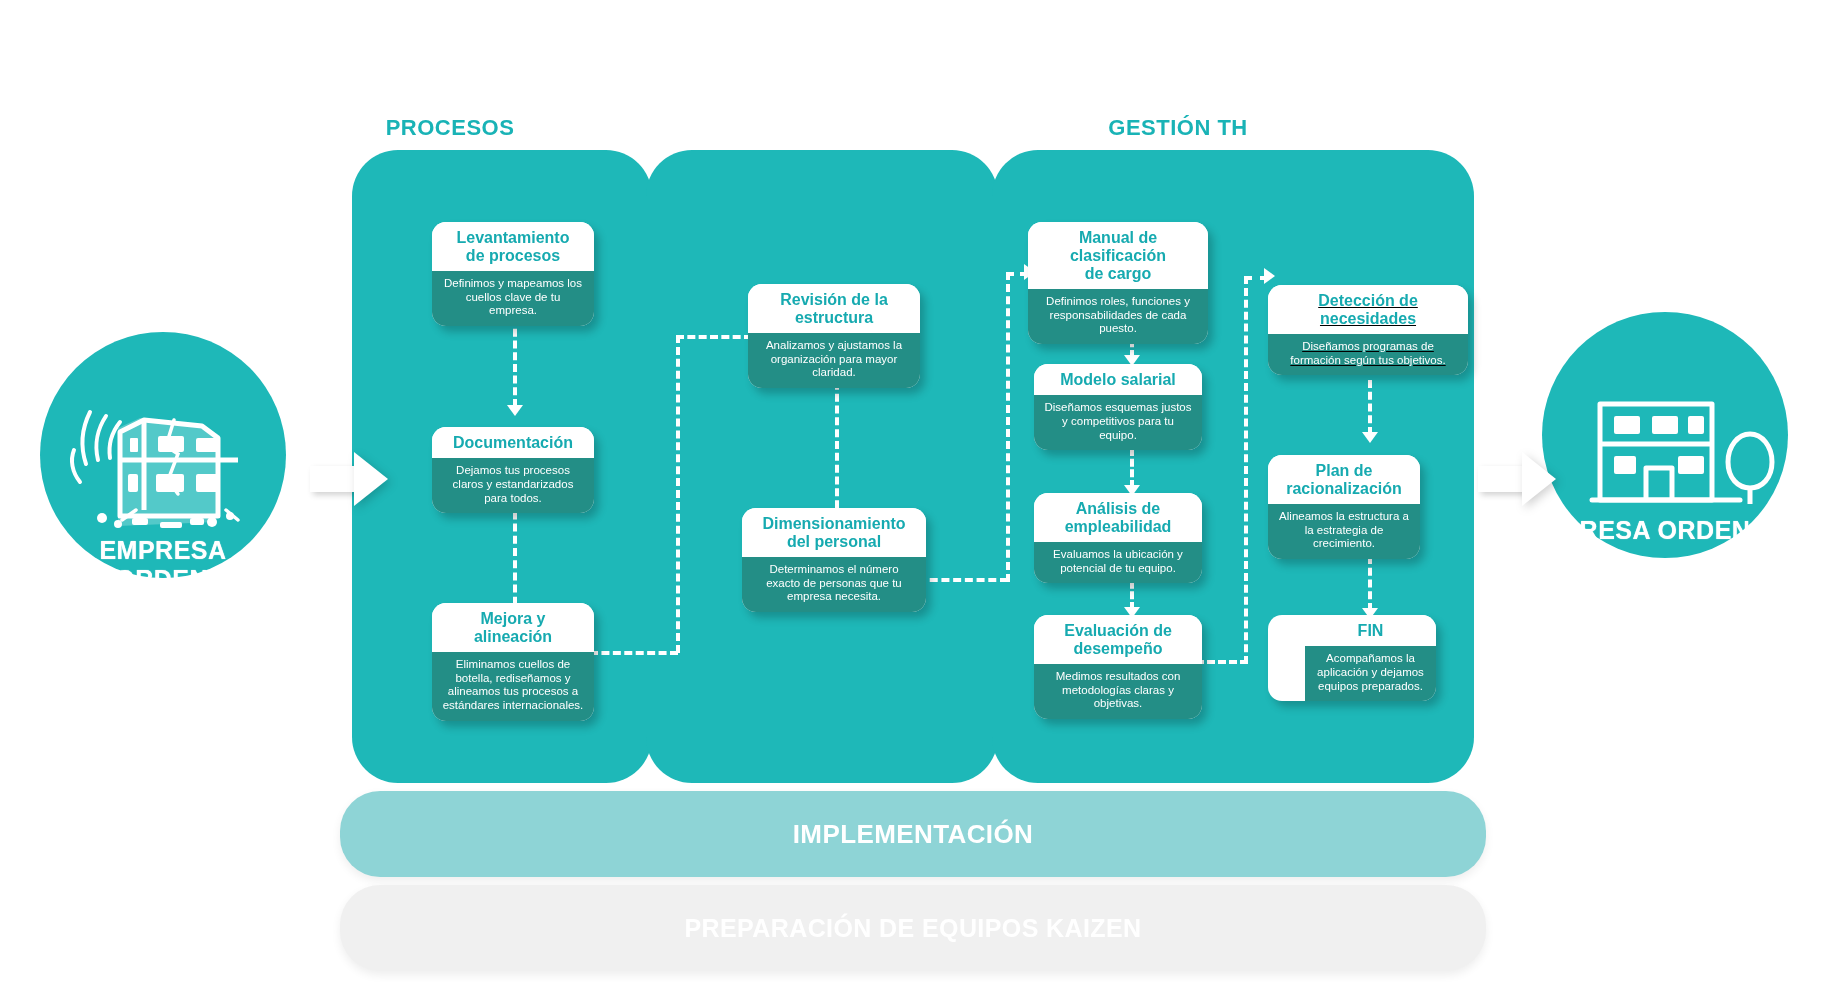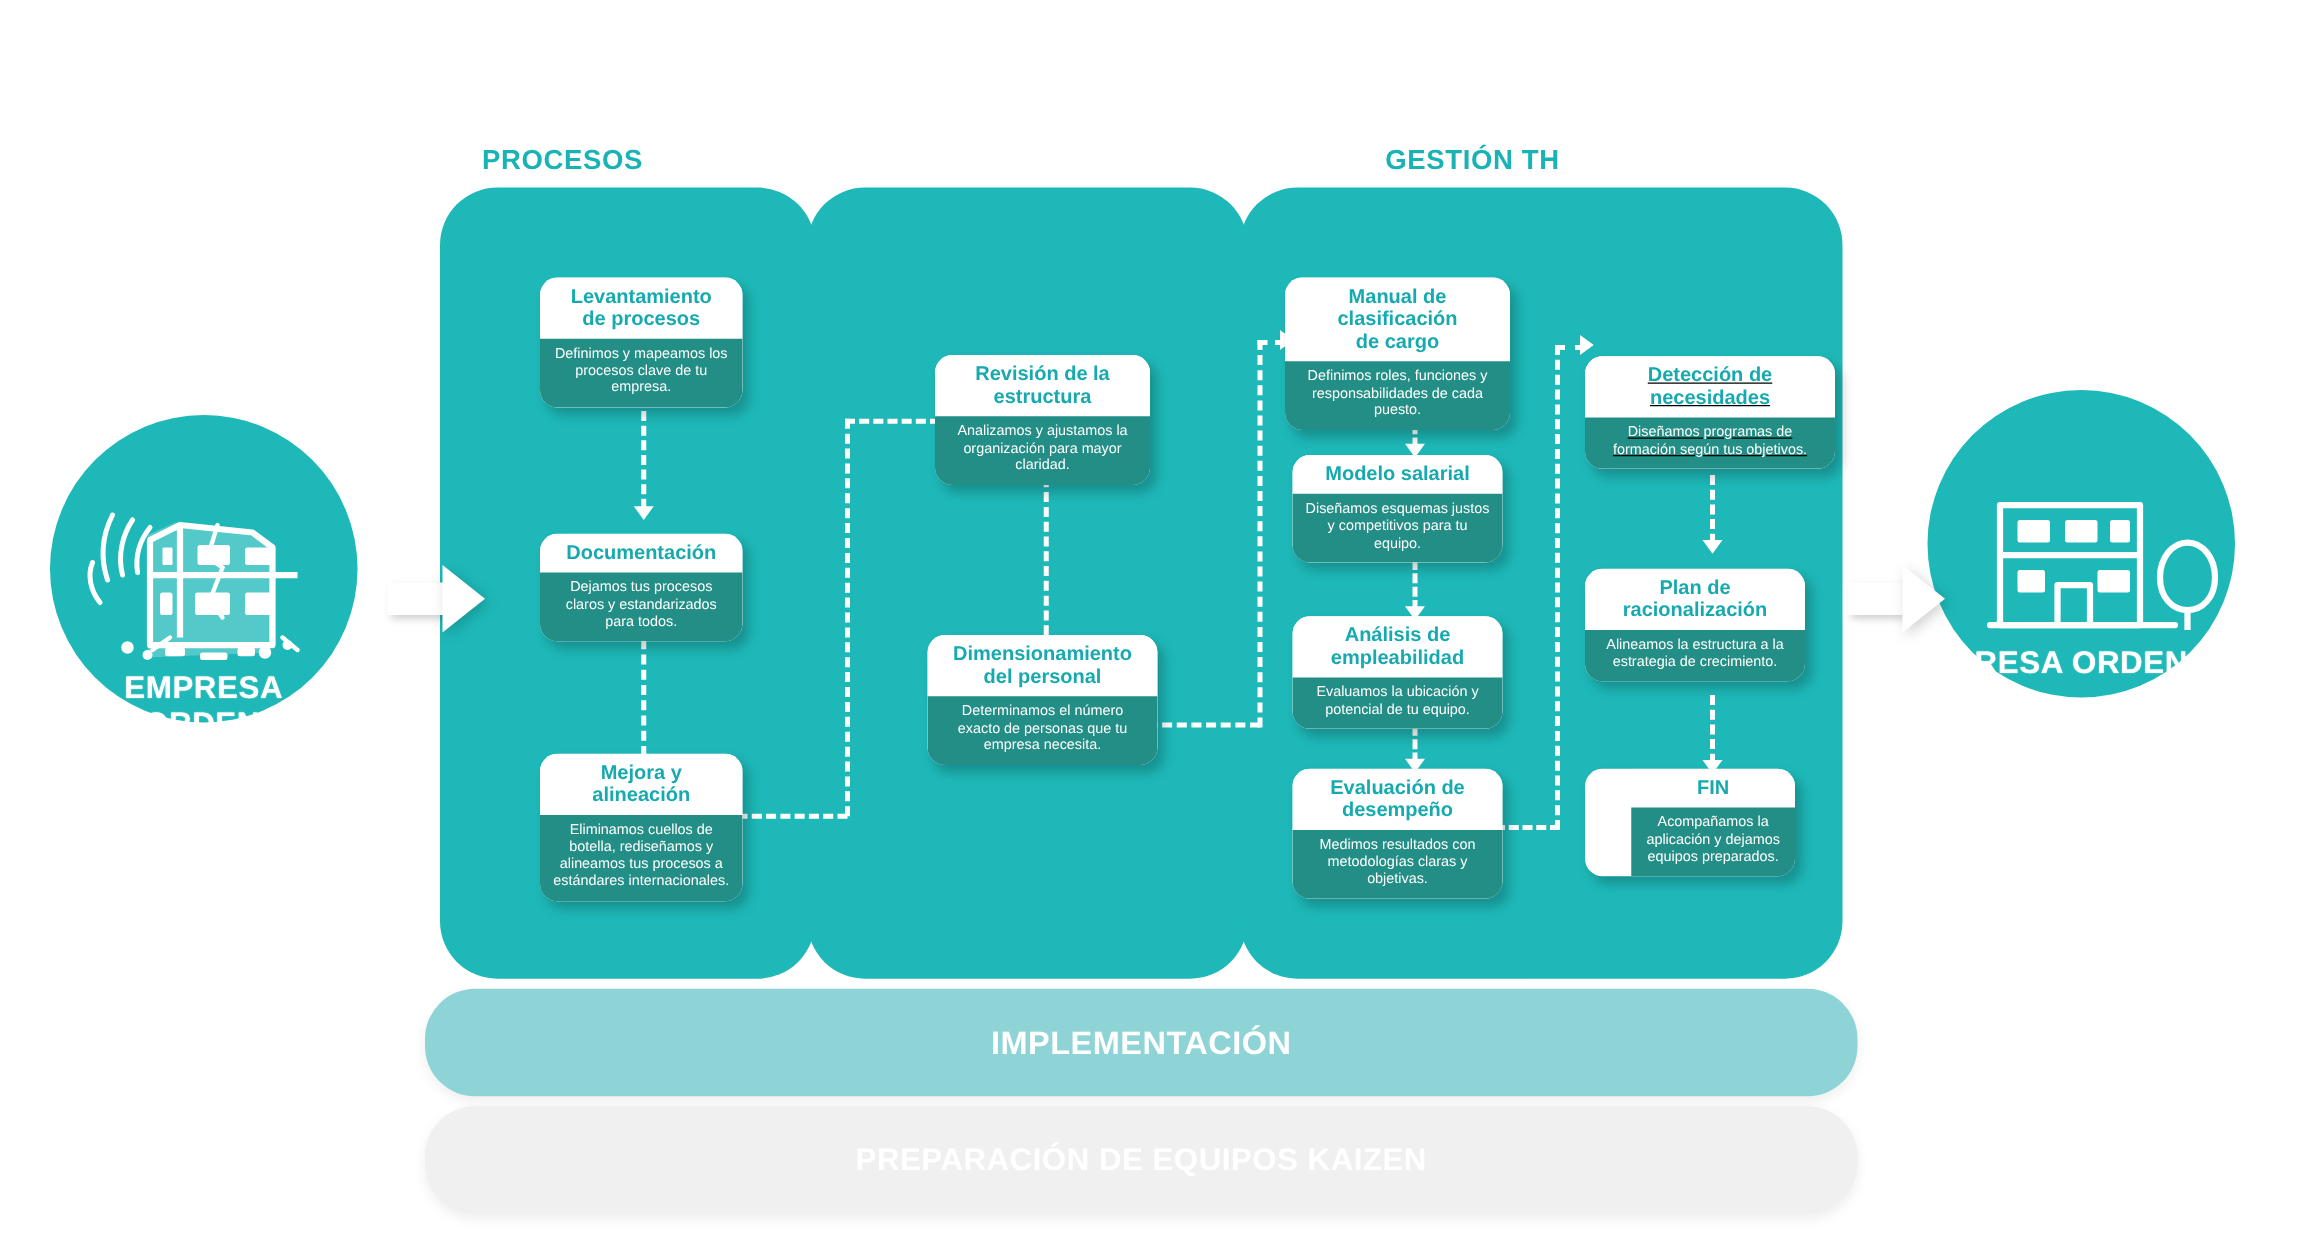--- a/index.html
+++ b/index.html
@@ -220,21 +220,21 @@
   <div class="dash-h" style="left:1244px; top:276px; width:24px;"></div>
   <div class="arrow-r" style="left:1264px; top:268px;"></div>
 
   <div class="dash-v" style="left:1368px; top:380px; height:55px;"></div>
   <div class="arrow-d" style="left:1362px; top:432px;"></div>
   <div class="dash-v" style="left:1368px; top:556px; height:55px;"></div>
   <div class="arrow-d" style="left:1362px; top:608px;"></div>
 
   <div class="card" style="left:432px; top:222px; width:162px;">
     <div class="c-title">Levantamiento<br>de procesos</div>
-    <div class="c-body">Definimos y mapeamos los procesos clave de tu empresa.</div>
+    <div class="c-body">Definimos y mapeamos los cuellos clave de tu empresa.</div>
   </div>
 
   <div class="card" style="left:432px; top:427px; width:162px;">
     <div class="c-title">Documentación</div>
     <div class="c-body">Dejamos tus procesos claros y estandarizados para todos.</div>
   </div>
 
   <div class="card" style="left:432px; top:603px; width:162px;">
     <div class="c-title">Mejora y<br>alineación</div>
     <div class="c-body">Eliminamos cuellos de botella, rediseñamos y alineamos tus procesos a estándares internacionales.</div>
@@ -268,21 +268,21 @@
   <div class="card" style="left:1034px; top:615px; width:168px;">
     <div class="c-title">Evaluación de<br>desempeño</div>
     <div class="c-body">Medimos resultados con metodologías claras y objetivas.</div>
   </div>
 
   <div class="card" style="left:1268px; top:285px; width:200px;text-decoration:underline;">
     <div class="c-title">Detección de<br>necesidades</div>
     <div class="c-body">Diseñamos programas de formación según tus objetivos.</div>
   </div>
 
-  <div class="card" style="left:1268px; top:455px; width:176px;">
+  <div class="card" style="left:1268px; top:455px; width:152px;">
     <div class="c-title">Plan de<br>racionalización</div>
     <div class="c-body">Alineamos la estructura a la estrategia de crecimiento.</div>
   </div>
 
   <div class="card" style="left:1268px; top:615px; width:168px;padding-left:37px;">
     <div class="c-title">FIN</div>
     <div class="c-body">Acompañamos la aplicación y dejamos equipos preparados.</div>
   </div>
 
   <div class="bar" id="bar-impl">

